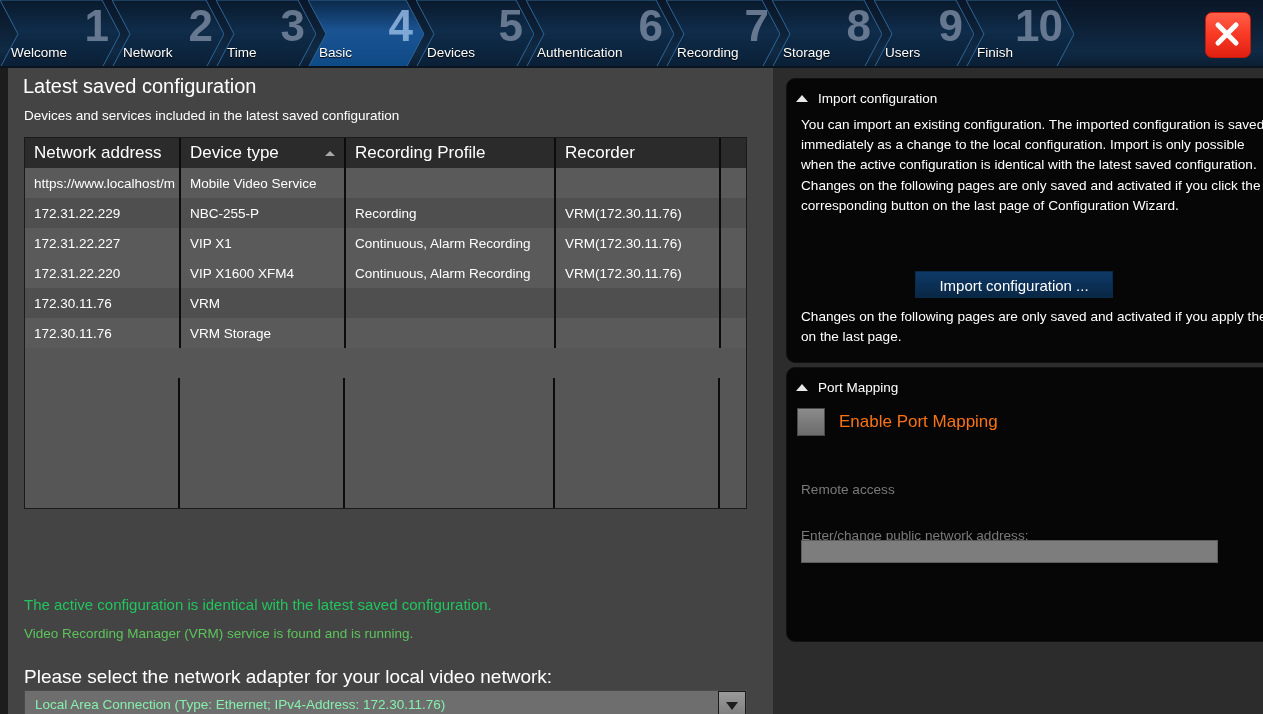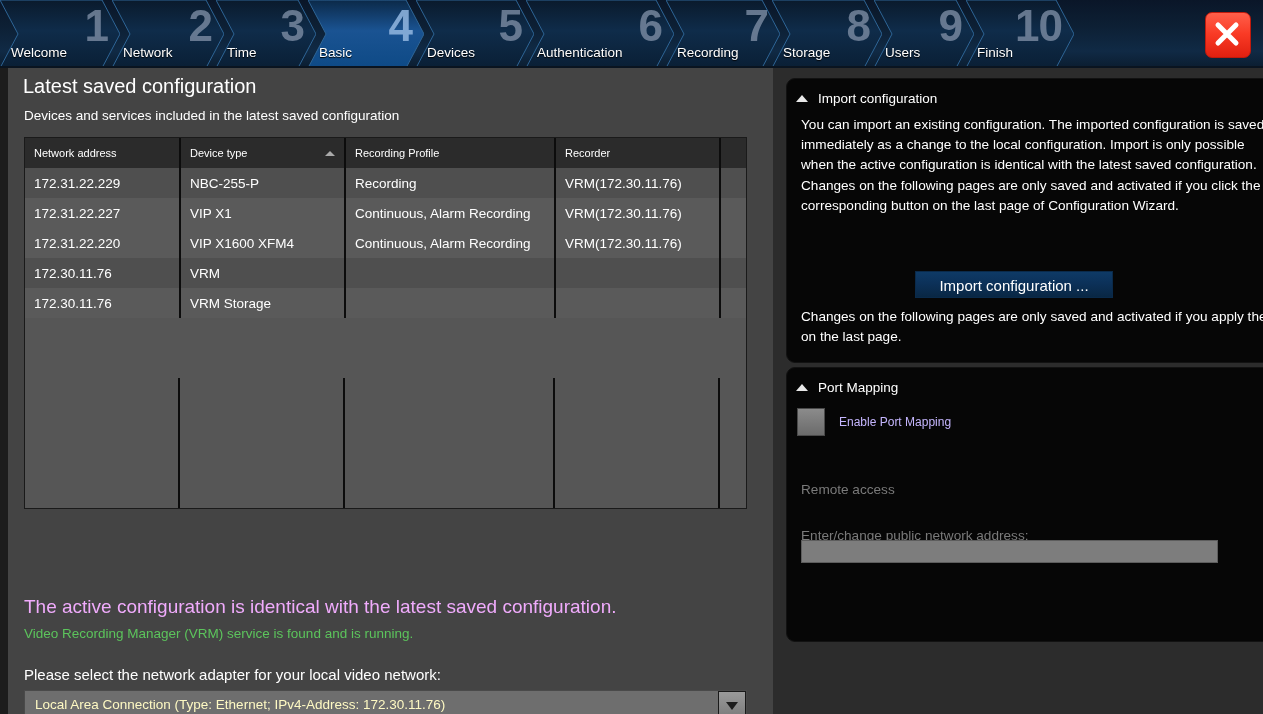--- a/index.html
+++ b/index.html
@@ -137,21 +137,21 @@
     overflow: hidden;
   }
   table.dt {
     border-collapse: collapse;
     width: 100%;
     table-layout: fixed;
   }
   table.dt th {
     background: #2b2b2b;
     color: #ffffff;
-    font-size: 11px;
+    font-size: 17px;
     font-weight: normal;
     text-align: left;
     height: 30px;
     padding: 0 0 0 9px;
     border-right: 2px solid #0c0c0c;
     position: relative;
     white-space: nowrap;
     overflow: hidden;
   }
   table.dt th:last-child { border-right: none; }
@@ -187,49 +187,49 @@
   .filler-sep {
     position: absolute;
     top: 0; bottom: 0;
     width: 2px;
     background: #0c0c0c;
   }
 
   #status-line-1 {
     position: absolute;
     left: 16px; top: 528px;
-    font-size: 19px;
-    color: #f0abfc;
+    font-size: 15px;
+    color: #22c55e;
   }
   #status-line-2 {
     position: absolute;
     left: 16px; top: 558px;
     font-size: 13.5px;
     color: #5cc45c;
   }
   #adapter-label {
     position: absolute;
     left: 16px; top: 598px;
-    font-size: 15px;
+    font-size: 19px;
     color: #ffffff;
   }
   #adapter-select {
     position: absolute;
     left: 16px; top: 622px;
     width: 723px; height: 30px;
     background: #6e6e6e;
     border: 1px solid #4a4a4a;
     box-sizing: border-box;
     cursor: pointer;
   }
   #adapter-select .val {
     position: absolute;
     left: 10px; top: 6px;
     font-size: 13.5px;
-    color: #fef9c3;
+    color: #86efac;
   }
   #adapter-arrow {
     position: absolute;
     right: 0; top: 0;
     width: 28px; height: 28px;
     background: linear-gradient(to bottom, #9a9a9a 0%, #7b7b7b 100%);
     border: 1px solid #1a1a1a;
     box-sizing: border-box;
     cursor: pointer;
   }
@@ -316,22 +316,22 @@
     gap: 14px;
   }
   #enable-port-mapping-checkbox {
     width: 28px; height: 28px;
     background: linear-gradient(to bottom, #8b8b8b 0%, #6b6b6b 100%);
     border: 1px solid #4a4a4a;
     box-sizing: border-box;
     cursor: pointer;
   }
   #enable-port-mapping-label {
-    font-size: 12px;
-    color: #c4b5fd;
+    font-size: 17px;
+    color: #f97316;
   }
   #port-desc {
     position: absolute;
     left: 14px; right: 14px;
     top: 84px;
     margin-top: 28px;
   }
   #port-input-label {
     position: absolute;
     left: 14px;
@@ -548,20 +548,27 @@
           <thead>
             <tr id="header-row">
                 <th><span>Network address</span></th>
                 <th><span>Device type</span><span class="sort-asc"></span></th>
                 <th><span>Recording Profile</span></th>
                 <th><span>Recorder</span></th>
                 <th><span></span></th>
               </tr>
           </thead>
           <tbody id="table-body">
+              <tr class="r-odd">
+                <td>https://www.localhost/m</td>
+                <td>Mobile Video Service</td>
+                <td></td>
+                <td></td>
+                <td></td>
+              </tr>
               <tr class="r-even">
                 <td>172.31.22.229</td>
                 <td>NBC-255-P</td>
                 <td>Recording</td>
                 <td>VRM(172.30.11.76)</td>
                 <td></td>
               </tr>
               <tr class="r-odd">
                 <td>172.31.22.227</td>
                 <td>VIP X1</td>

